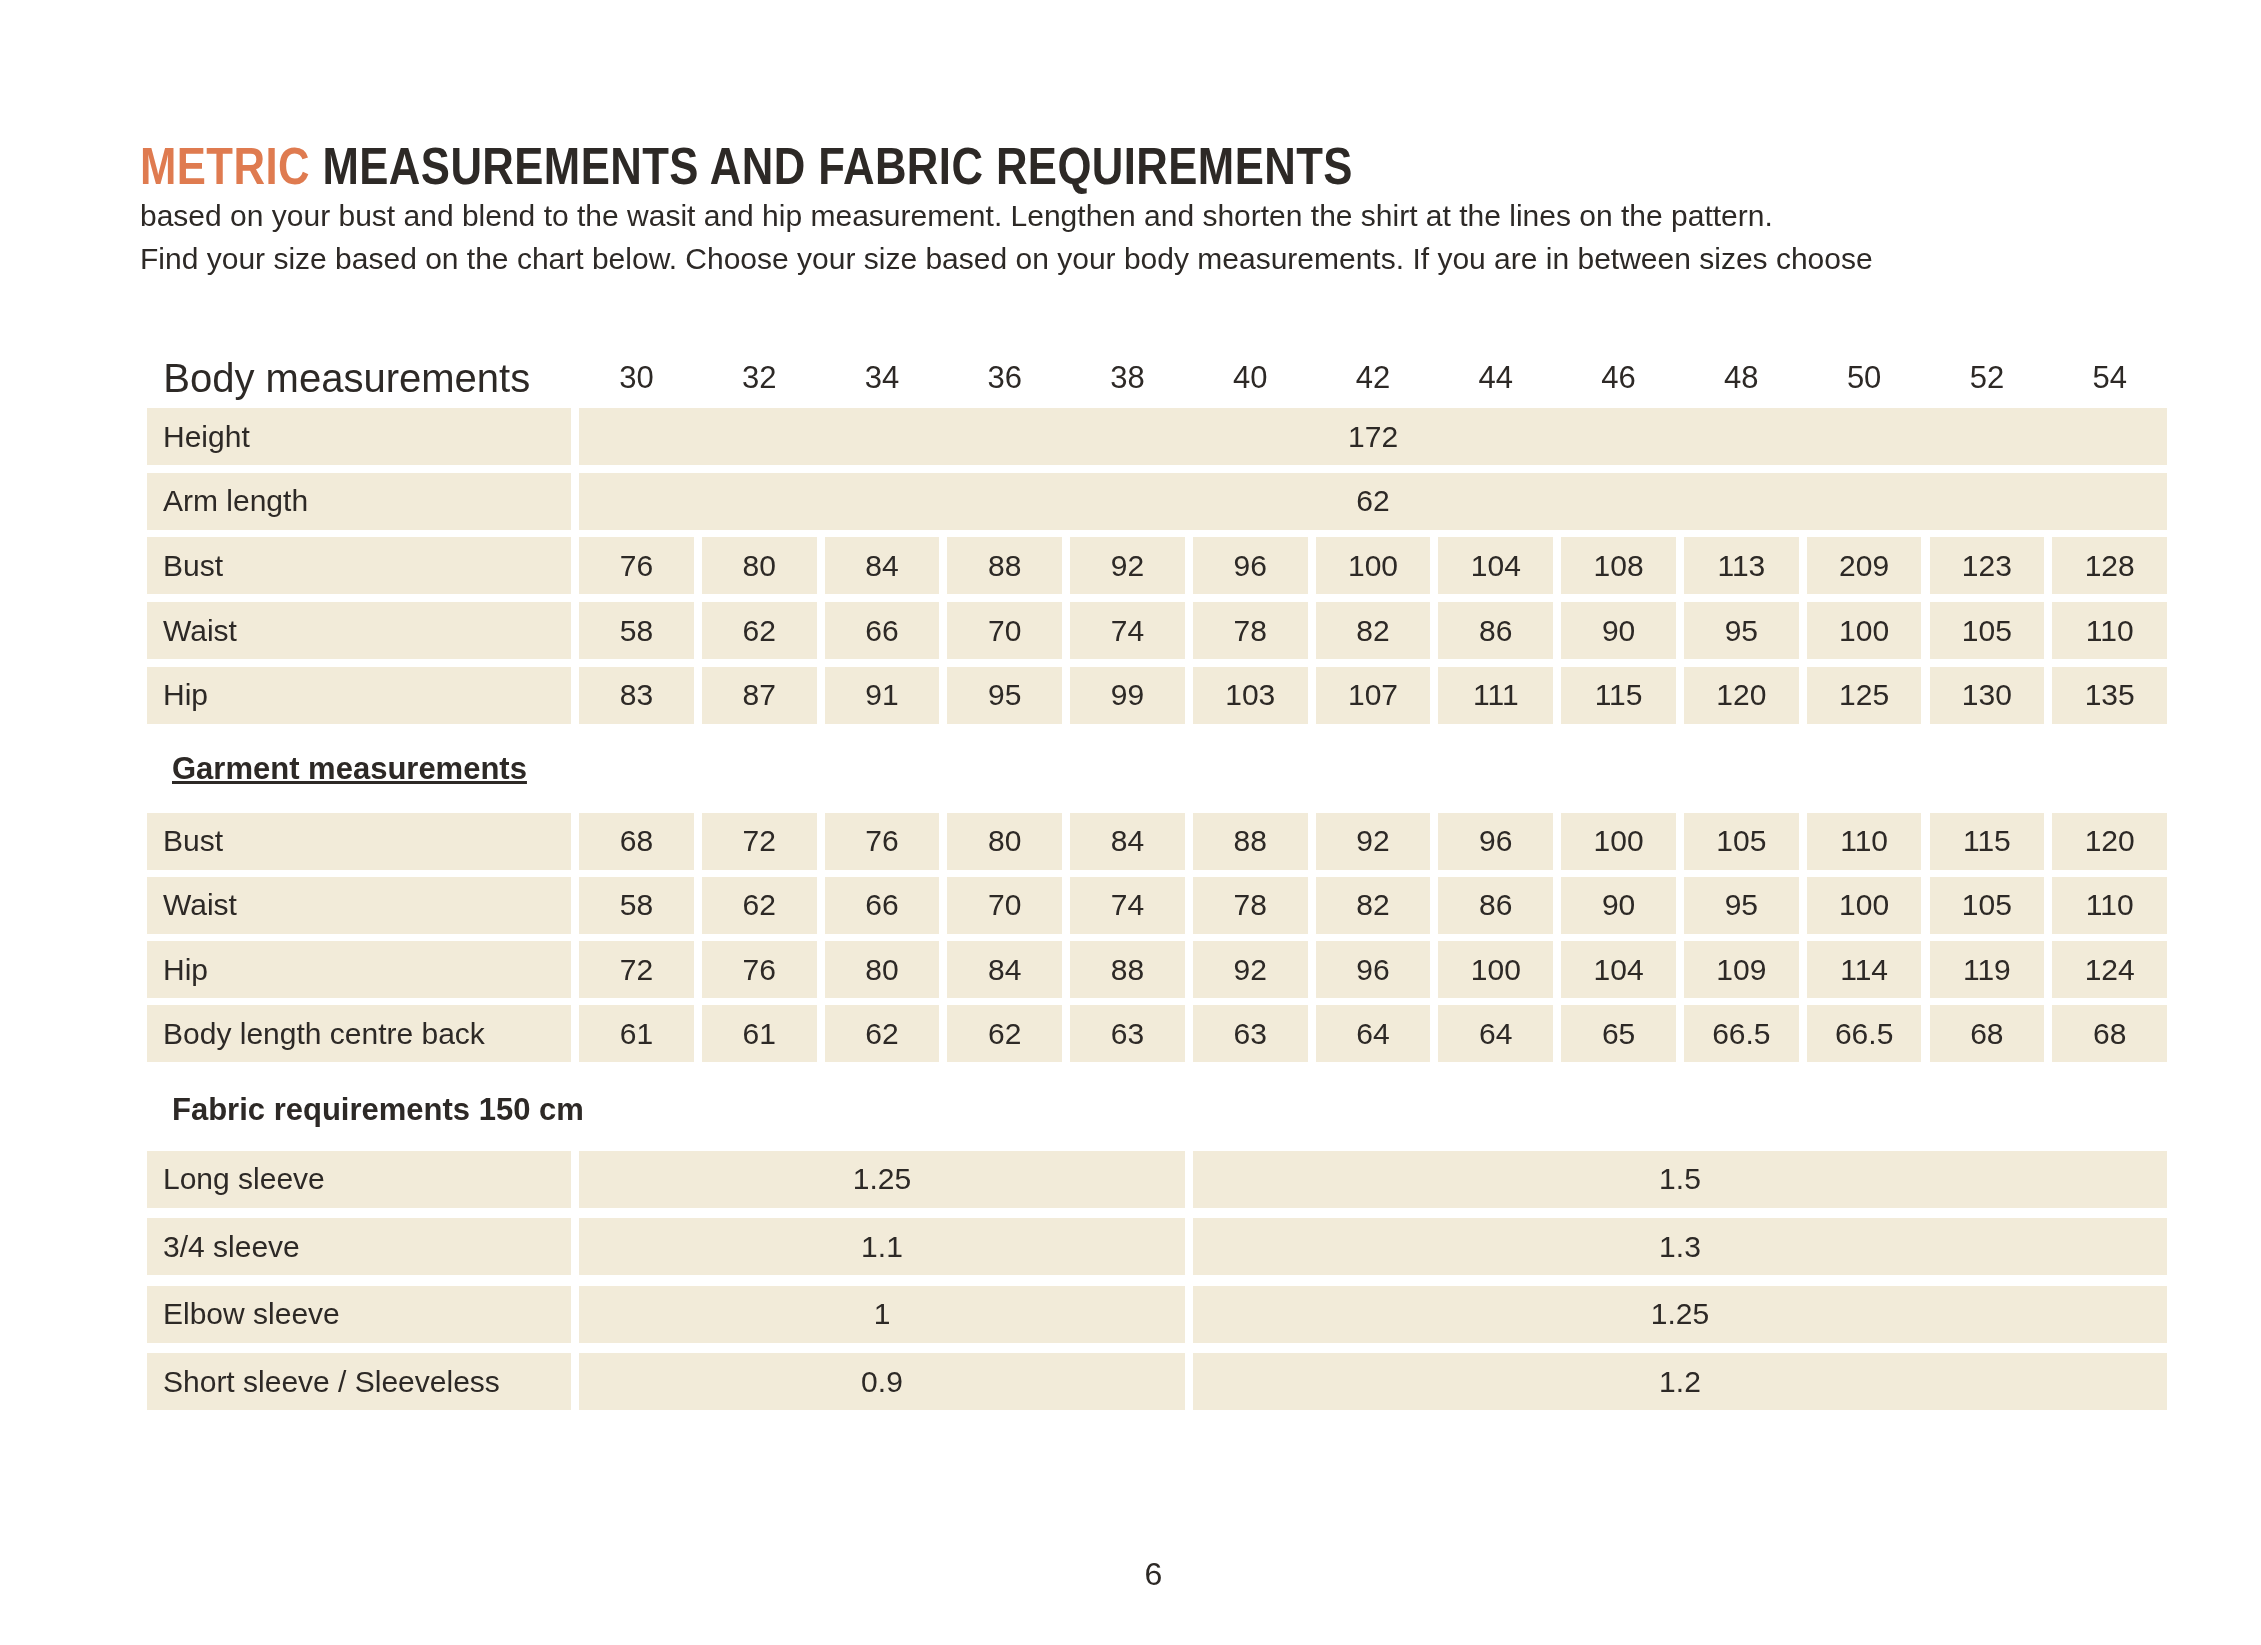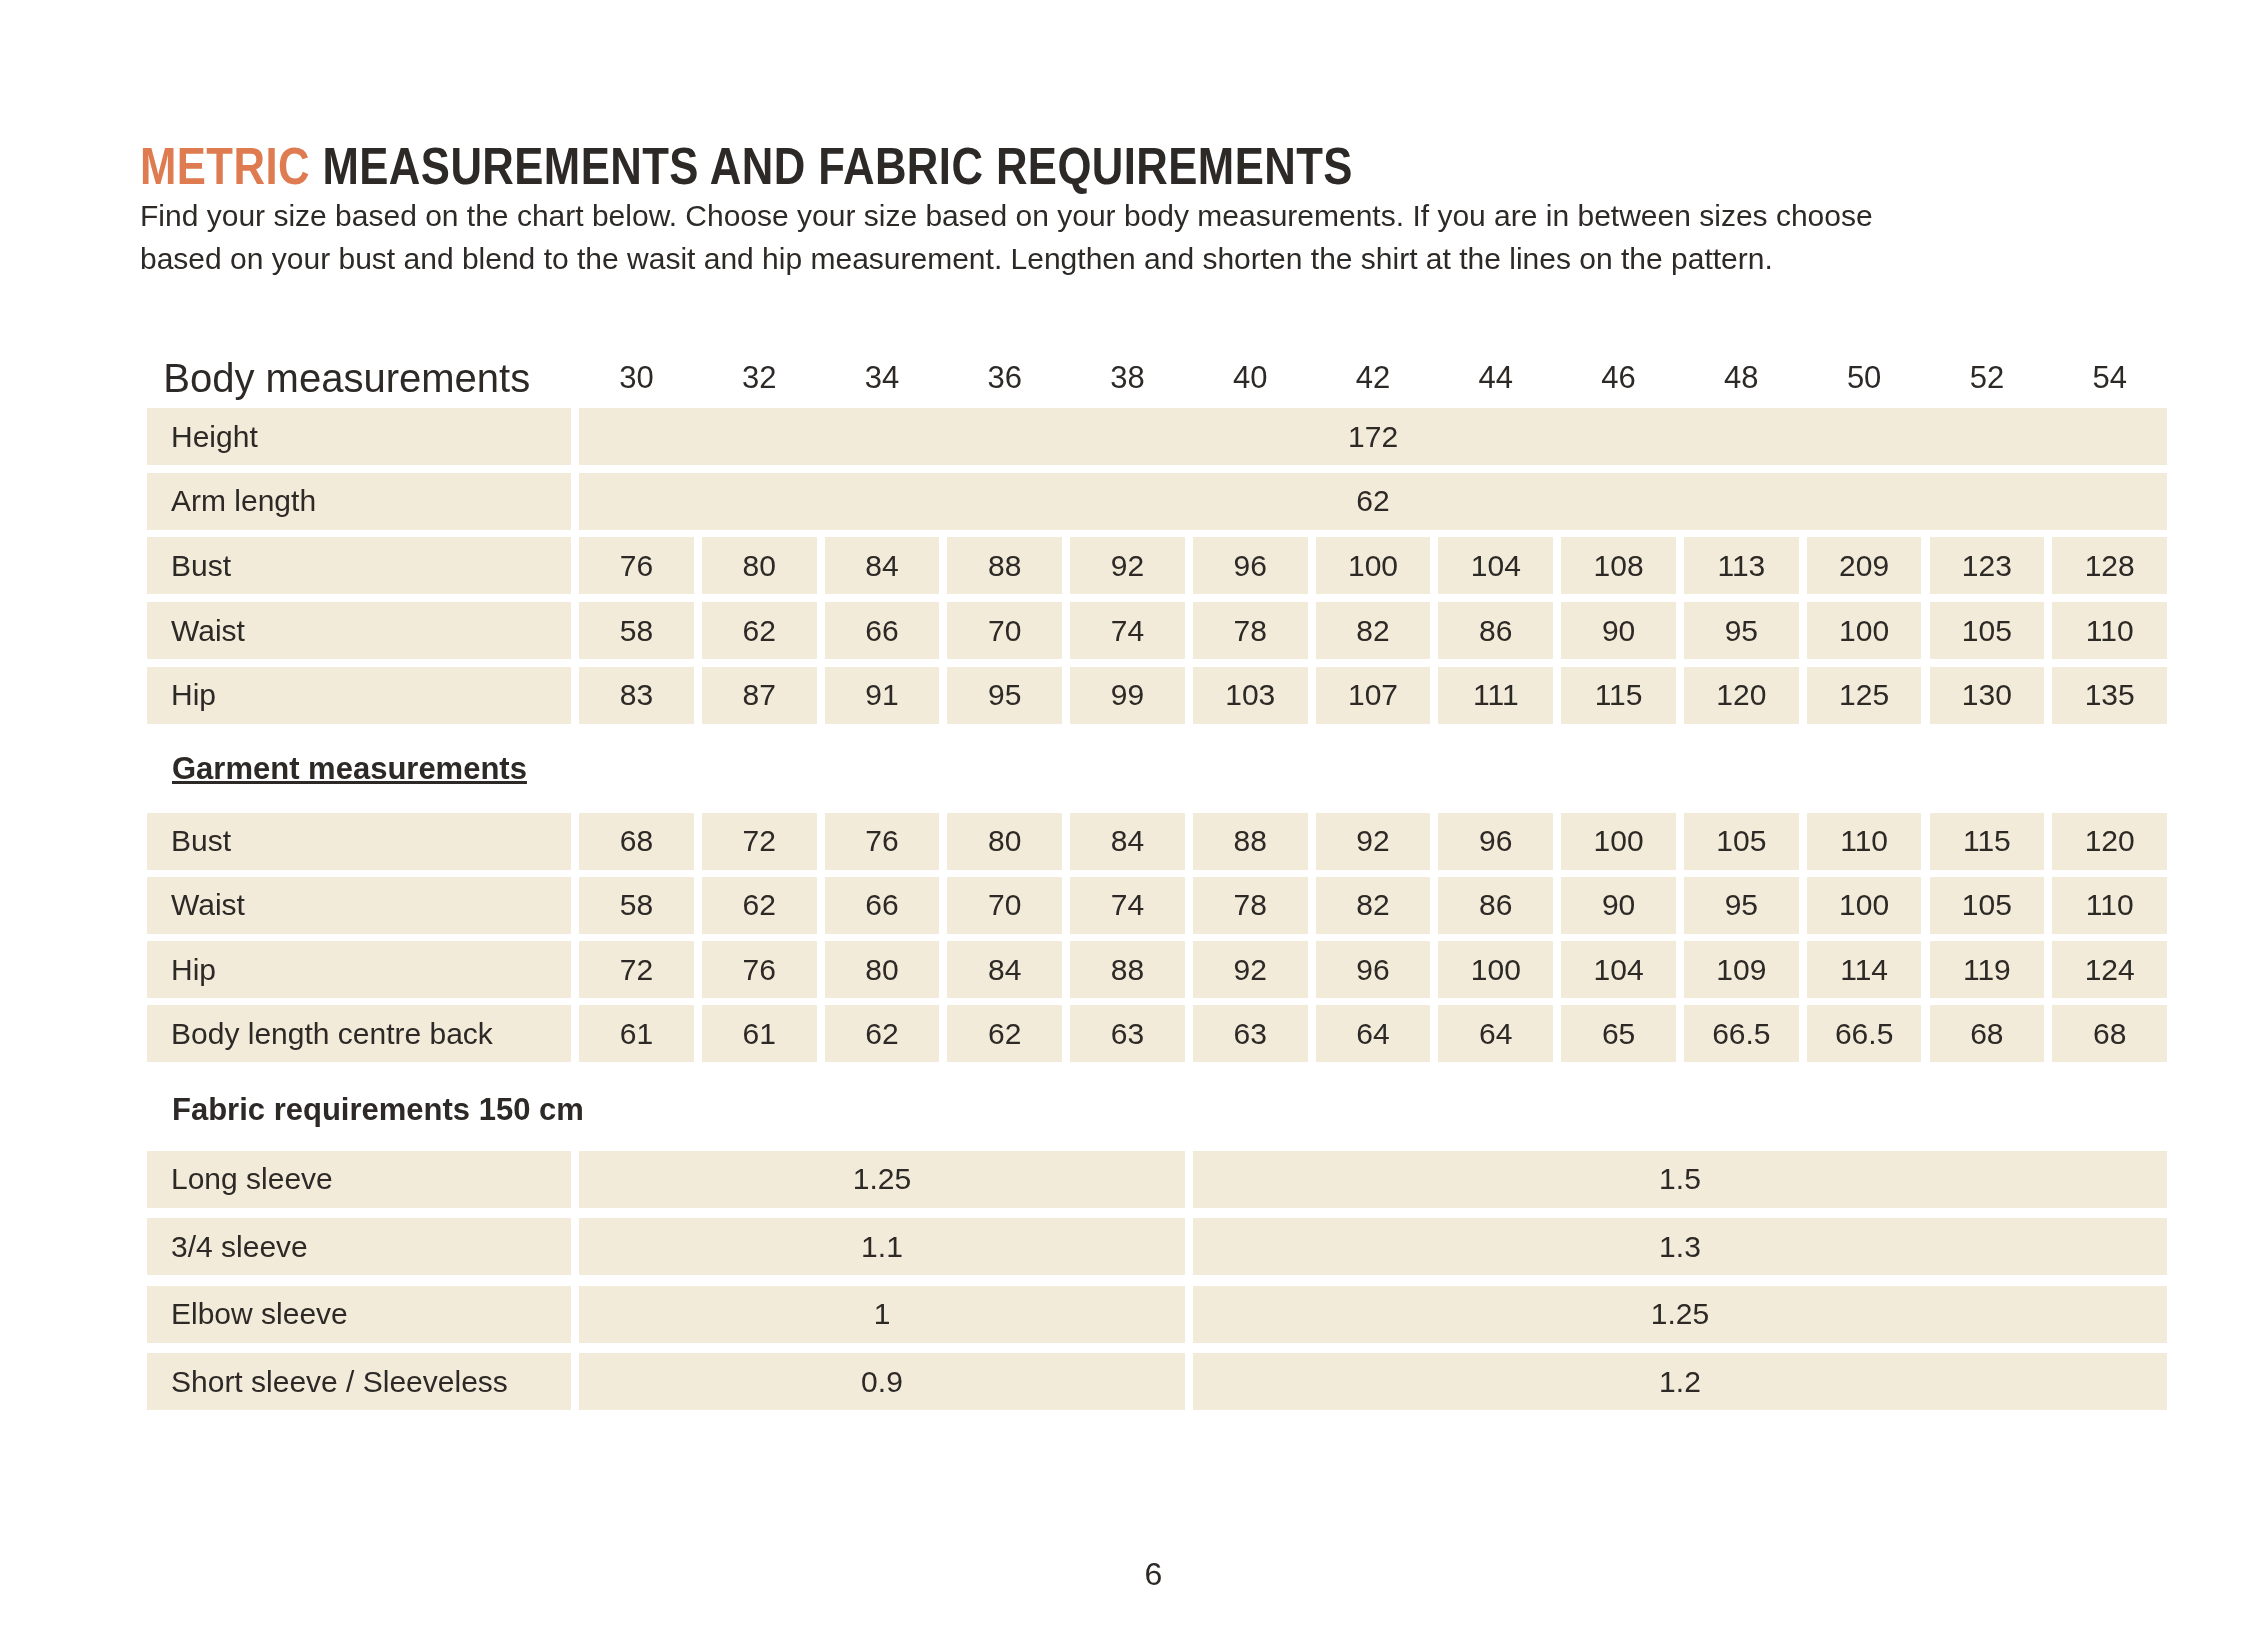--- a/index.html
+++ b/index.html
@@ -52,21 +52,21 @@
   .head-cell {
     display:flex; align-items:center; justify-content:center;
     font-size:31px;
   }
 
   .cell {
     background:#f2ebd9;
     display:flex; align-items:center; justify-content:center;
     font-size:30px;
   }
-  .label-cell { justify-content:flex-start; padding-left:24px; }
+  .label-cell { justify-content:flex-start; padding-left:16px; }
   .merged-cell { grid-column:2 / -1; }
   .fab-left  { grid-column:2 / span 5; }
   .fab-right { grid-column:7 / -1; }
 
   .section-head {
     display:flex; align-items:center;
     height:36px; font-size:31px; font-weight:700;
     padding-left:25px;
   }
   .section-head.garment { margin-top:27px; margin-bottom:26px;text-decoration:underline; }
@@ -79,22 +79,22 @@
   }
 </style>
 </head>
 <body>
 
 <div class="page">
 
   <h1 class="title"><span class="accent">METRIC</span><span> MEASUREMENTS AND FABRIC REQUIREMENTS</span></h1>
 
   <p class="intro">
+    <span class="line">based on your bust and blend to the wasit and hip measurement. Lengthen and shorten the shirt at the lines on the pattern.</span>
     <span class="line">Find your size based on the chart below. Choose your size based on your body measurements. If you are in between sizes choose</span>
-    <span class="line">based on your bust and blend to the wasit and hip measurement. Lengthen and shorten the shirt at the lines on the pattern.</span>
   </p>
 
   <div class="size-table">
 
     <div class="t-row t-head">
       <div class="head-label">Body measurements</div>
     <div class="head-cell">30</div>
         <div class="head-cell">32</div>
         <div class="head-cell">34</div>
         <div class="head-cell">36</div>

